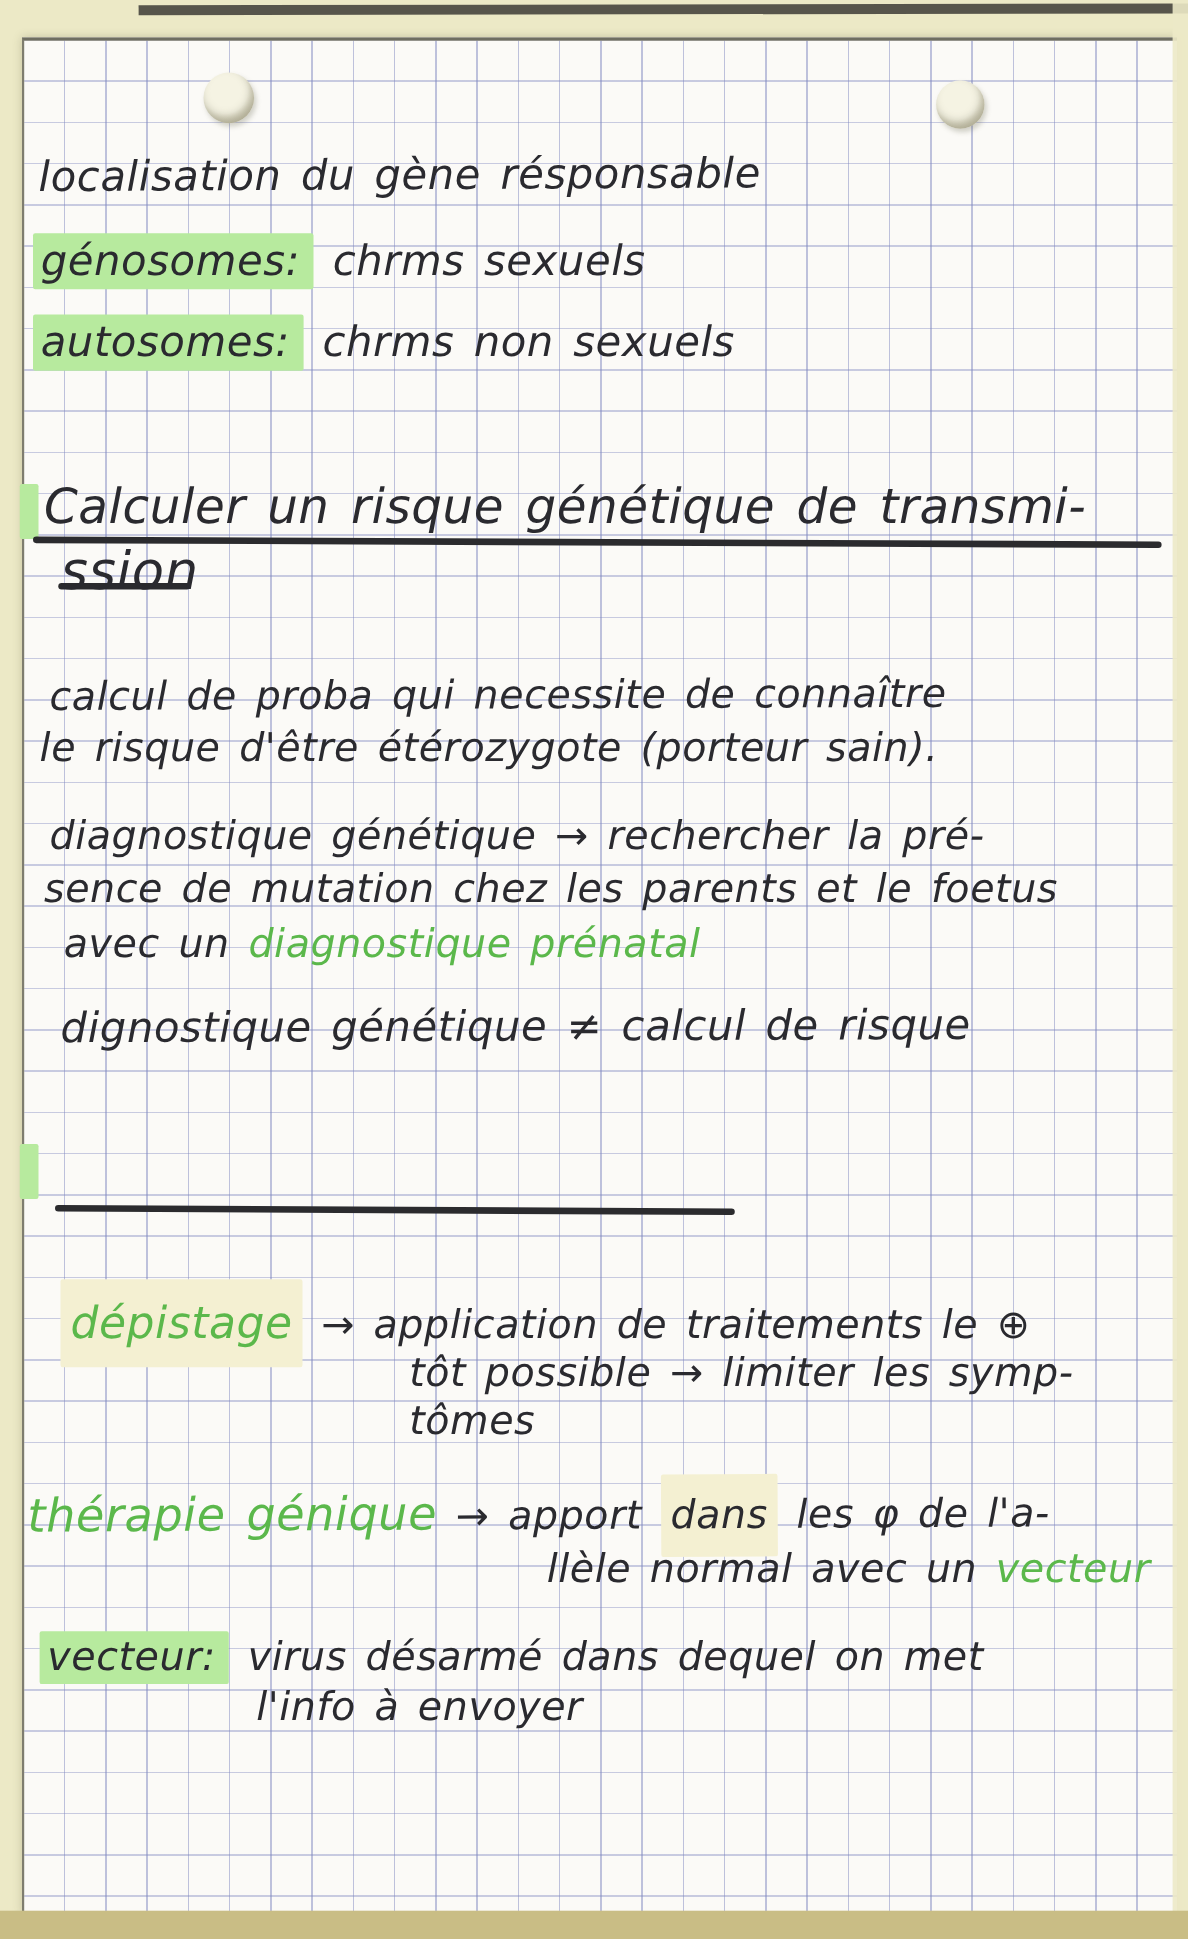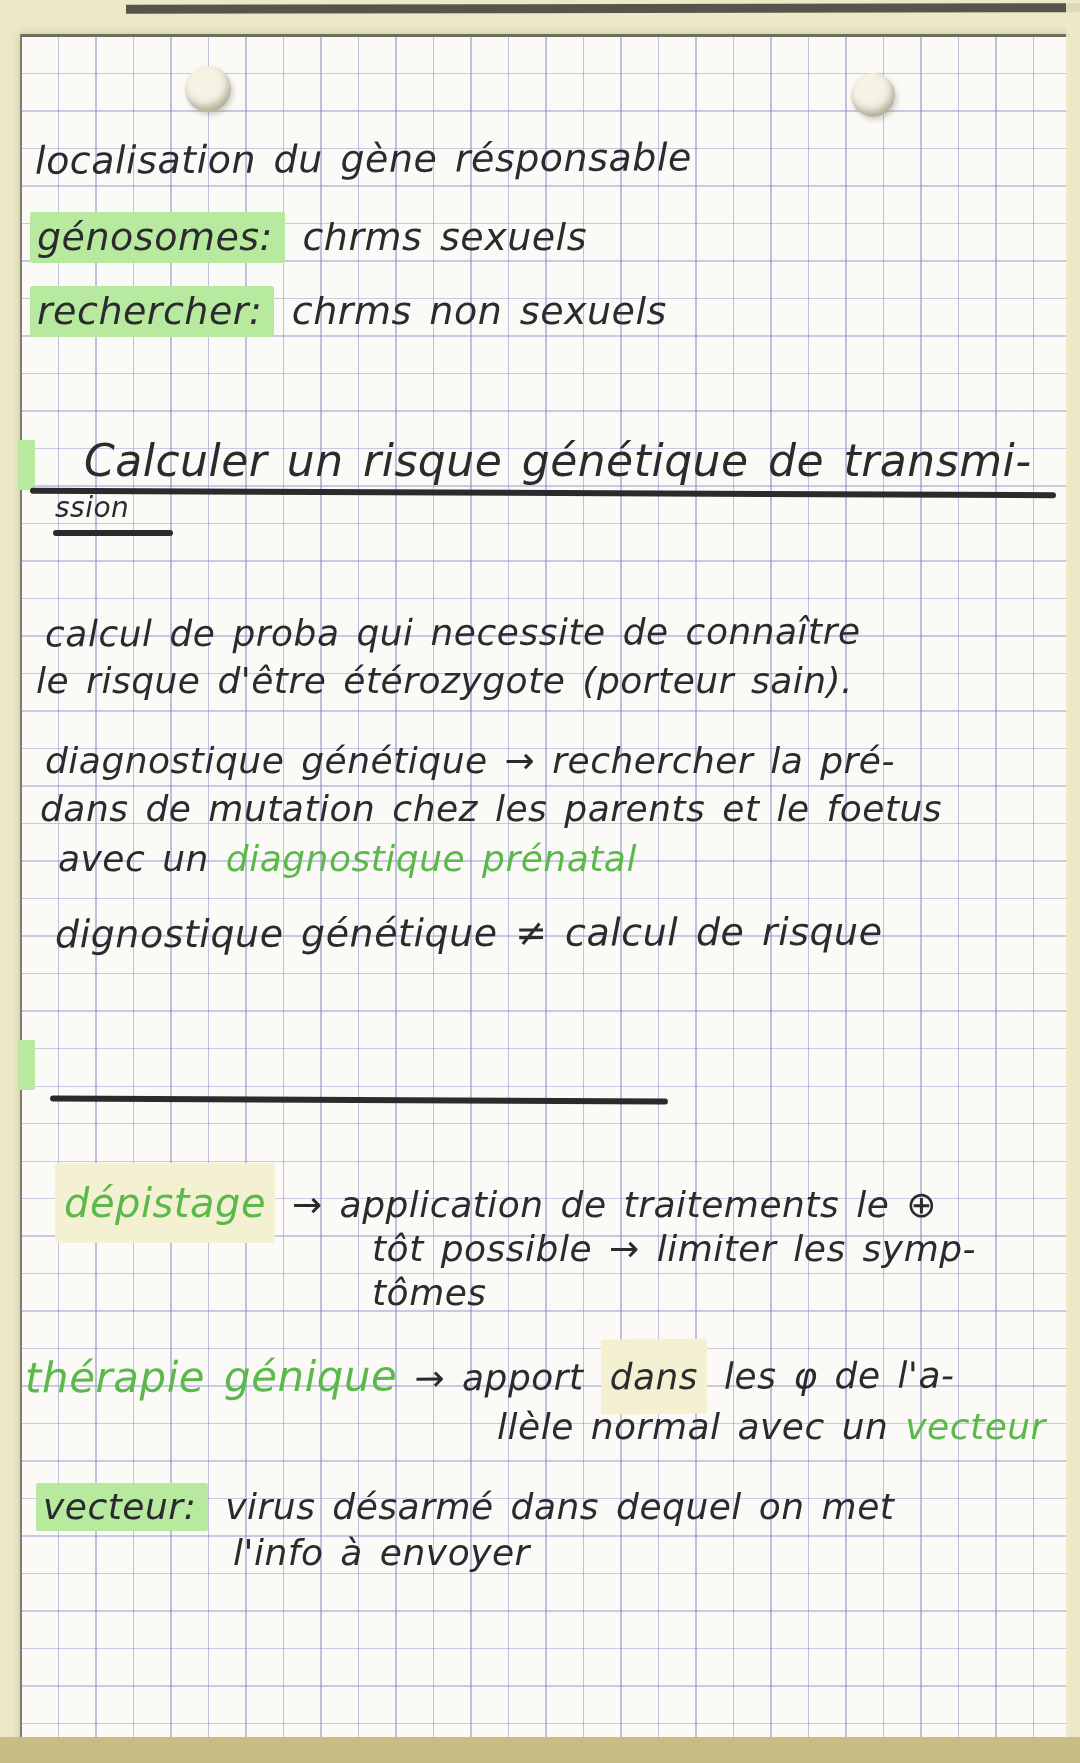--- a/index.html
+++ b/index.html
@@ -36,22 +36,22 @@
     background:radial-gradient(circle at 42% 36%, #f5f3e3 0 52%, #e3dfc8 74%, #c6c1a6 100%);
     box-shadow: inset -3px -6px 8px rgba(96,94,70,0.38), 2px 3px 5px rgba(110,108,85,0.30);
   }
   .hole.left{left:185px;top:66px;width:46px;height:46px;}
   .hole.right{left:851px;top:73px;width:44px;height:44px;}
   .line{
     position:absolute;font-style:italic;color:#2a2a2f;
     white-space:nowrap;letter-spacing:0.5px;word-spacing:5px;
     font-size:36px;line-height:1.15;
   }
-  .fs-title{font-size:44px;margin-left:44px;}
-  .fs-sub{font-size:28px;}
+  .fs-title{font-size:44px;}
+  .fs-sub{font-size:48px;}
   .green{color:#5bb84b;}
   .hlg{background:#b7ea9e;padding:3px 12px 4px 7px;border-radius:2px;}
   .hly{background:#f4f0d2;padding:17px 9px;border-radius:2px;}
   .rule{position:absolute;height:6px;background:#2b2b2e;border-radius:3px;}
   .tick{position:absolute;width:17px;background:#b7ea9e;border-radius:2px;}
 </style>
 </head>
 <body>
 
 <div class="scene">
@@ -73,42 +73,42 @@
 
   <div class="line" style="left:35px;top:138px;font-size:38px;transform:rotate(-0.3deg);">
     <span>localisation du gène résponsable</span>
   </div>
 
   <div class="line" style="left:30px;top:216px;font-size:38px;">
     <span class="hlg">génosomes:</span><span> chrms sexuels</span>
   </div>
 
   <div class="line" style="left:30px;top:290px;font-size:38px;">
-    <span class="hlg">rechercher:</span><span> chrms non sexuels</span>
+    <span class="hlg">autosomes:</span><span> chrms non sexuels</span>
   </div>
 
   <div class="line fs-title" style="left:40px;top:436px;">
     <span>Calculer un risque génétique de transmi-</span>
   </div>
   <div class="line fs-sub" style="left:55px;top:492px;">
     <span>ssion</span>
   </div>
 
   <div class="line" style="left:45px;top:612px;transform:rotate(-0.2deg);">
     <span>calcul de proba qui necessite de connaître</span>
   </div>
   <div class="line" style="left:36px;top:660px;">
     <span>le risque d'être étérozygote (porteur sain).</span>
   </div>
 
   <div class="line" style="left:45px;top:740px;font-style:italic;">
     <span>diagnostique génétique → rechercher la pré-</span>
   </div>
   <div class="line" style="left:40px;top:788px;">
-    <span>dans de mutation chez les parents et le foetus</span>
+    <span>sence de mutation chez les parents et le foetus</span>
   </div>
   <div class="line" style="left:58px;top:838px;">
     <span>avec un </span><span class="green">diagnostique prénatal</span>
   </div>
 
   <div class="line" style="left:55px;top:912px;font-size:38px;transform:rotate(-0.2deg);">
     <span>dignostique génétique ≠ calcul de risque</span>
   </div>
 
 

